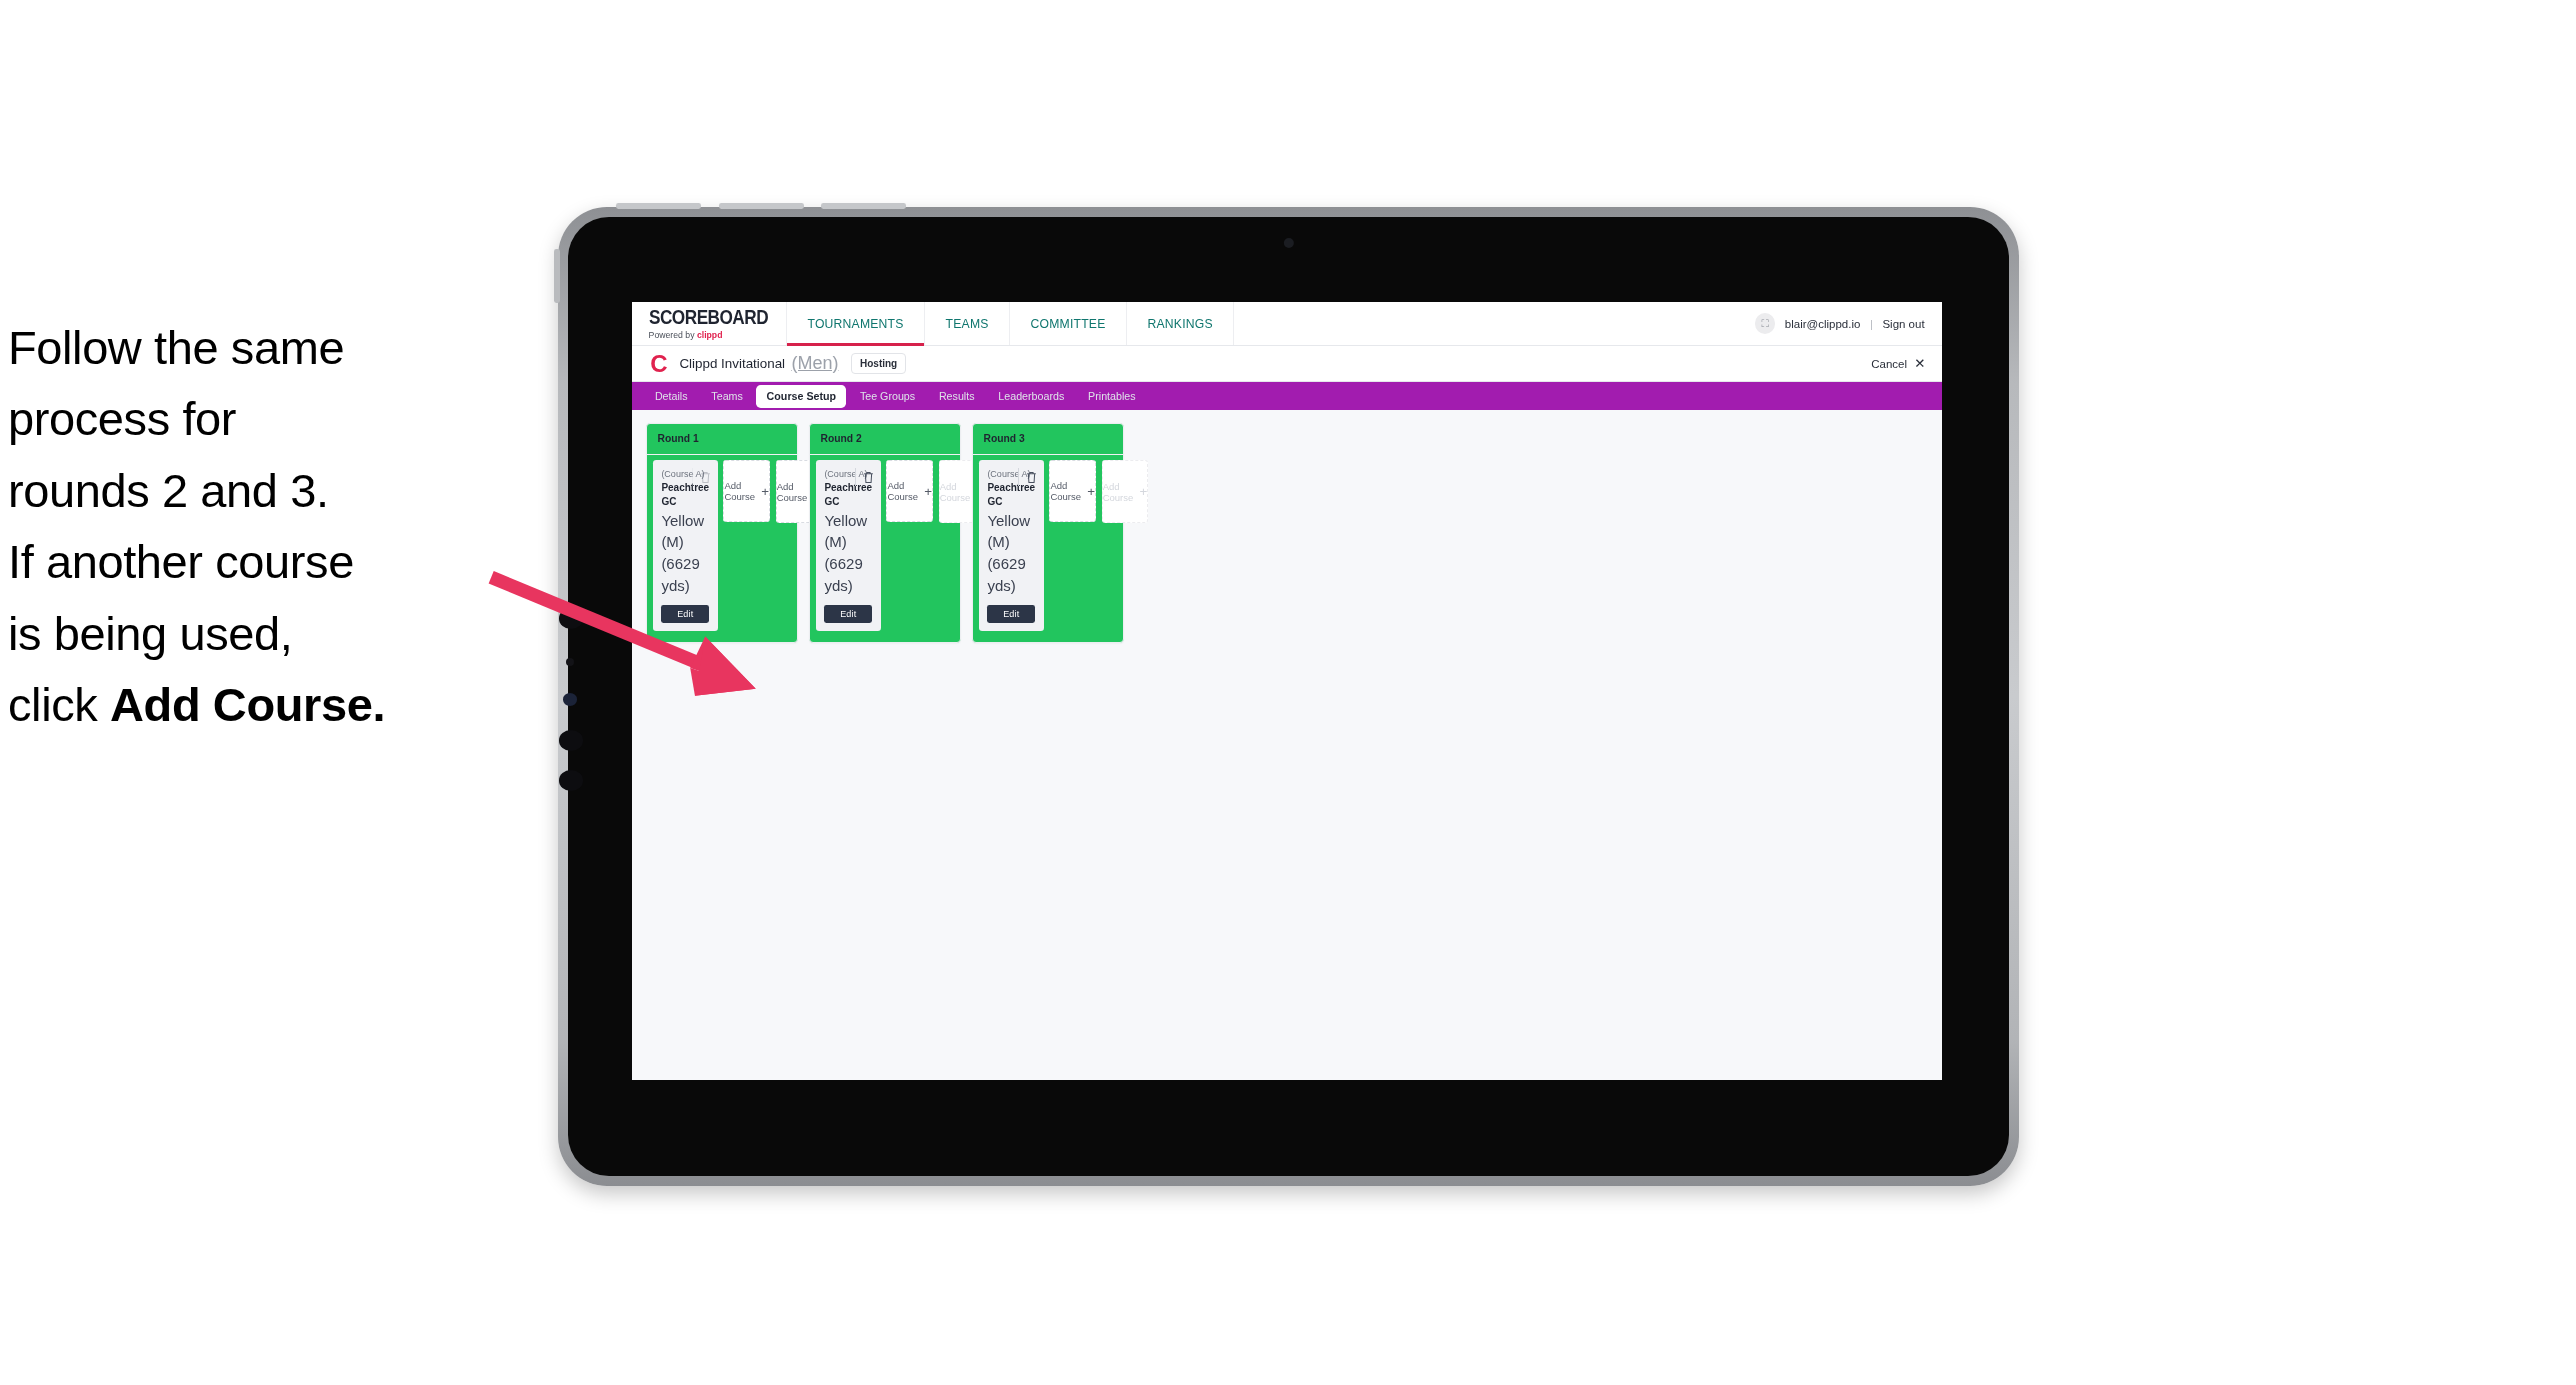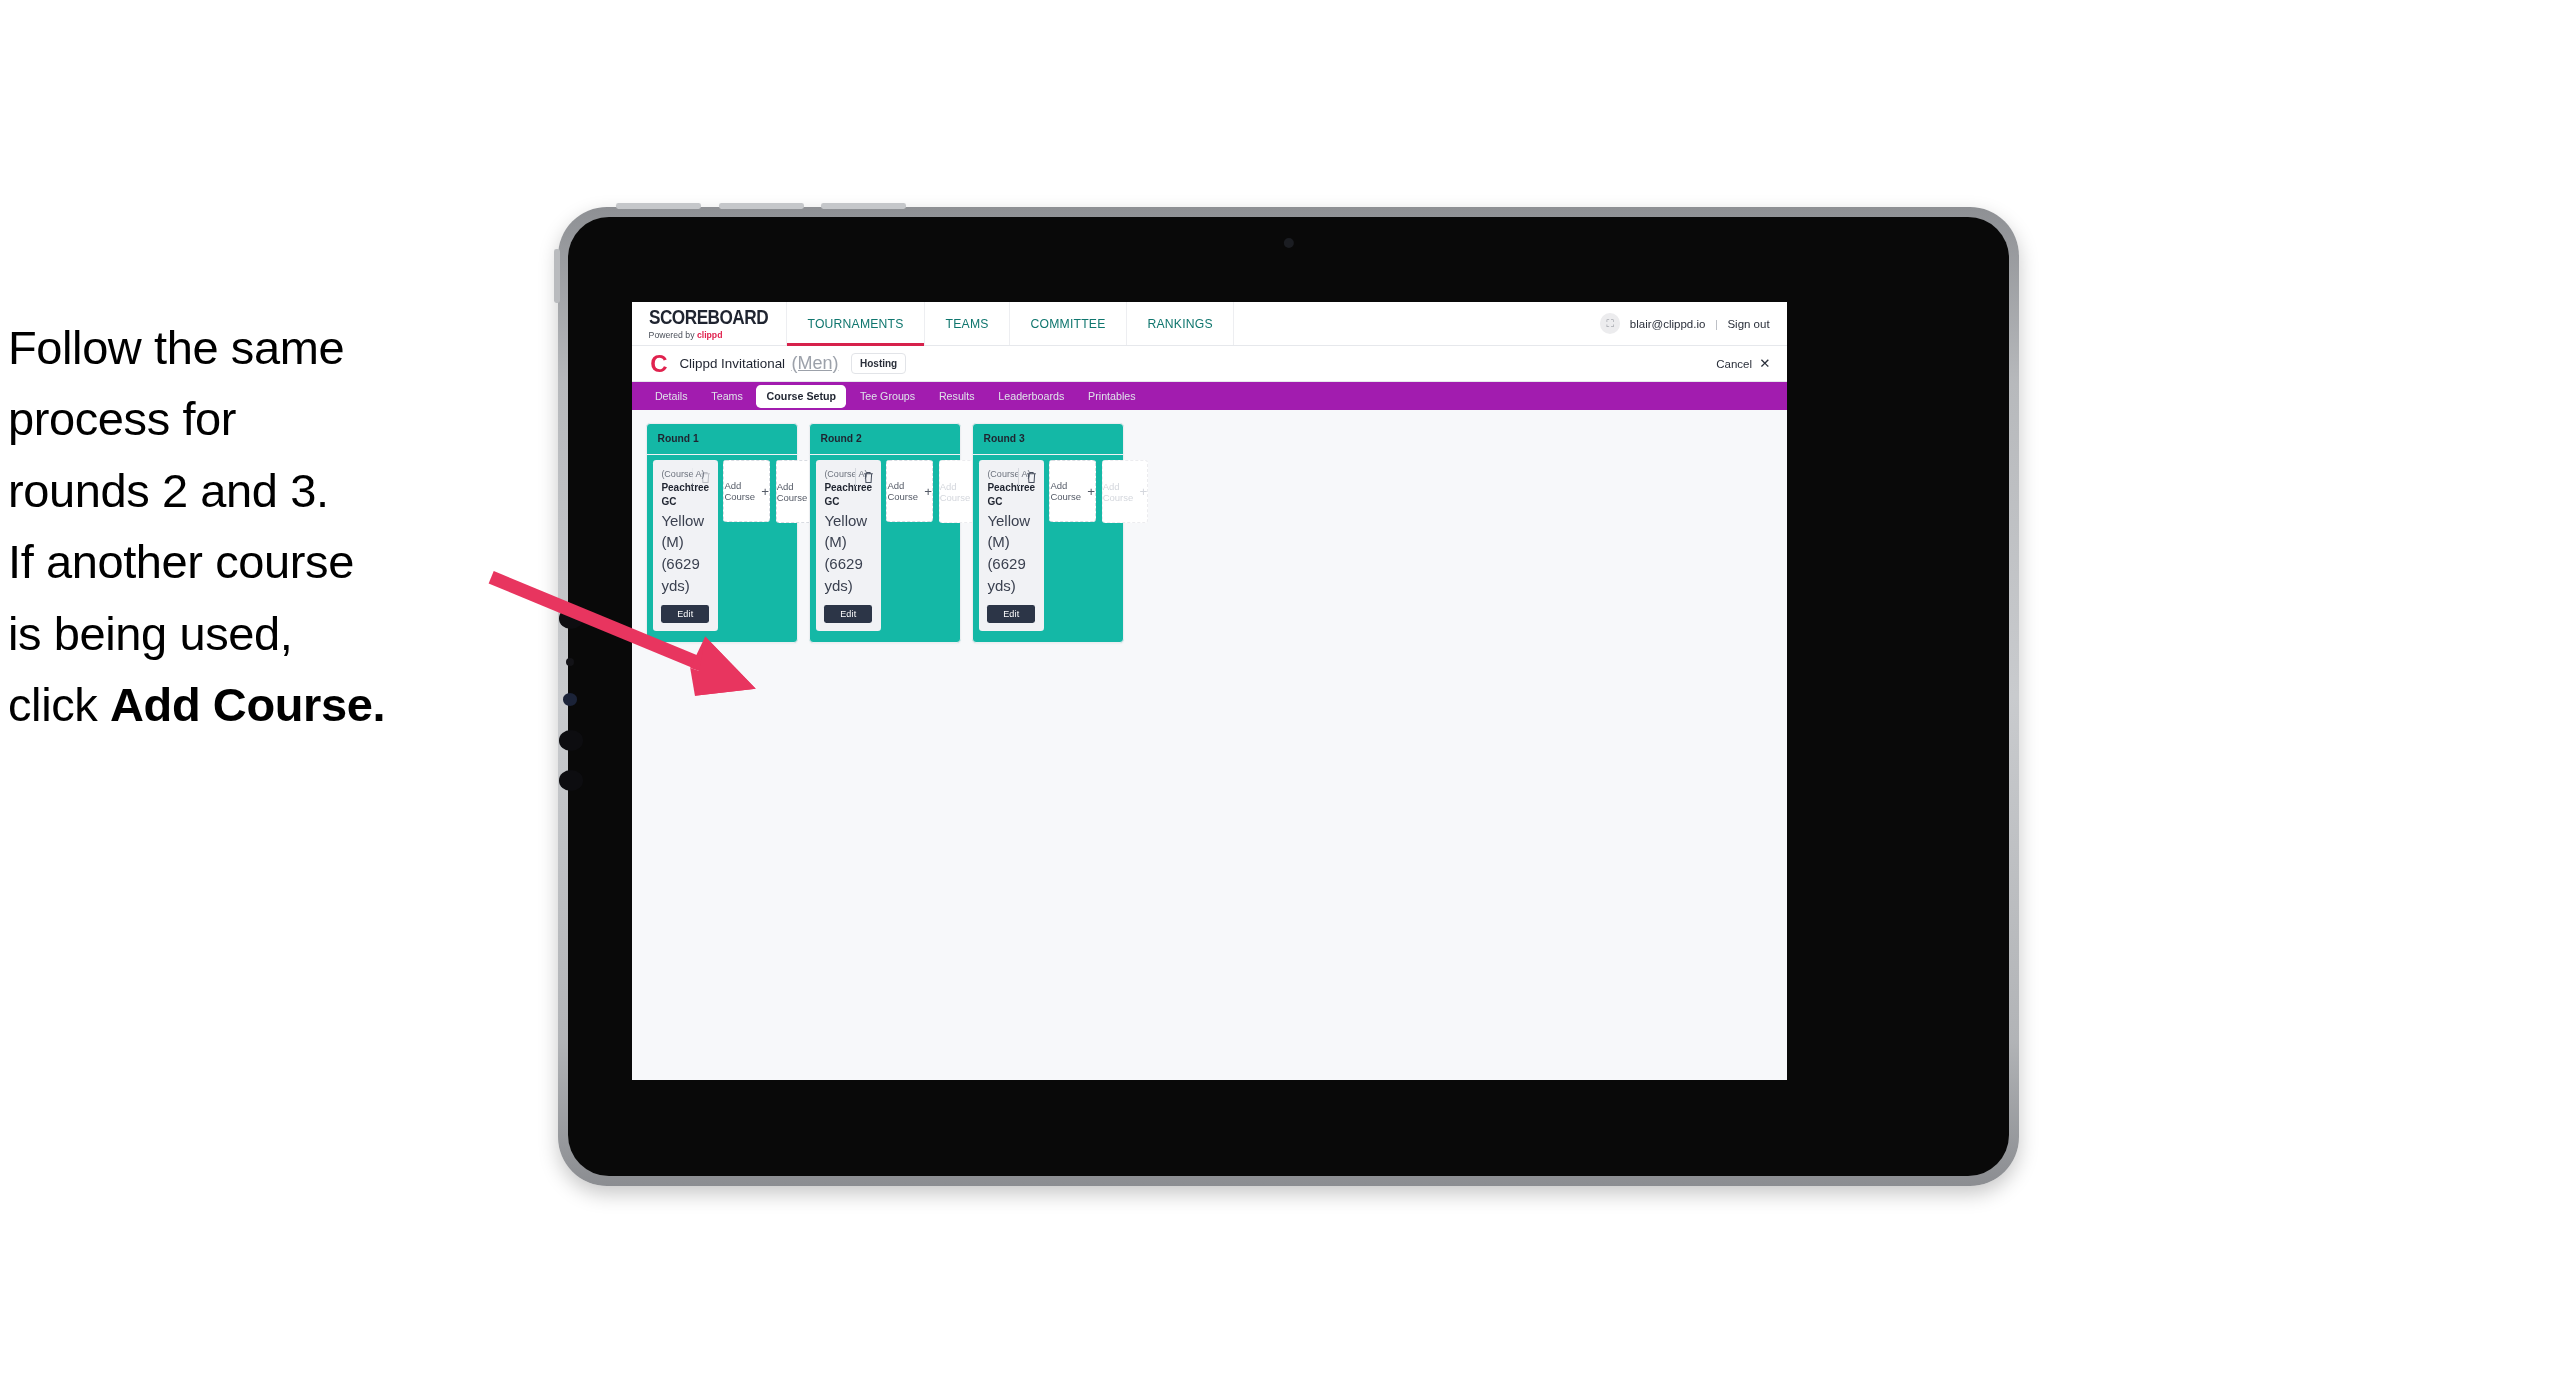--- a/index.html
+++ b/index.html
@@ -59,21 +59,21 @@
   .dot-a { left: 559px; top: 608px; width: 24px; height: 20.5px; }
   .dot-b { left: 566px; top: 658px; width: 8px; height: 8px; background:#131317;}
   .dot-c { left: 563px; top: 693px; width: 14.2px; height: 12.6px; background:#1b2338;}
   .dot-d { left: 559px; top: 730px; width: 24px; height: 20.5px; }
   .dot-e { left: 559px; top: 770px; width: 24px; height: 20.5px; }
 
   
   .app {
     position: absolute;
     left: 632px; top: 302px;
-    width: 1155px; height: 778px;
+    width: 1310px; height: 778px;
     background: #f7f8fa;
     overflow: hidden;
   }
 
   
   .topnav {
     height: 44px; background:#ffffff;
     display: flex; align-items: stretch;
     border-bottom: 0.8px solid #e6e8ec;
     position: relative;
@@ -147,21 +147,21 @@
   }
   .tab.active { background:#ffffff; color:#1f2430; font-weight:600; }
 
   
   .board {
     padding: 12.6px 0 0 14.2px;
     display:flex; gap: 11px; align-items:flex-start;
   }
   .round-col {
     width: 152px;
-    background:#14b8a6;
+    background:#22c55e;
     border-radius: 4px;
     border:0.8px solid #eceef1;
     padding-bottom: 5.5px;
     box-shadow: 0 0.8px 1.6px rgba(16,24,40,.04);
   }
   .round-head {
     padding: 9.5px 10.3px; font-size: 10.3px; color:#1f2430; font-weight:600;
     border-bottom:0.8px solid #f0f1f4;
   }
   .round-body { padding: 5.5px; display:flex; gap: 5.5px; }

